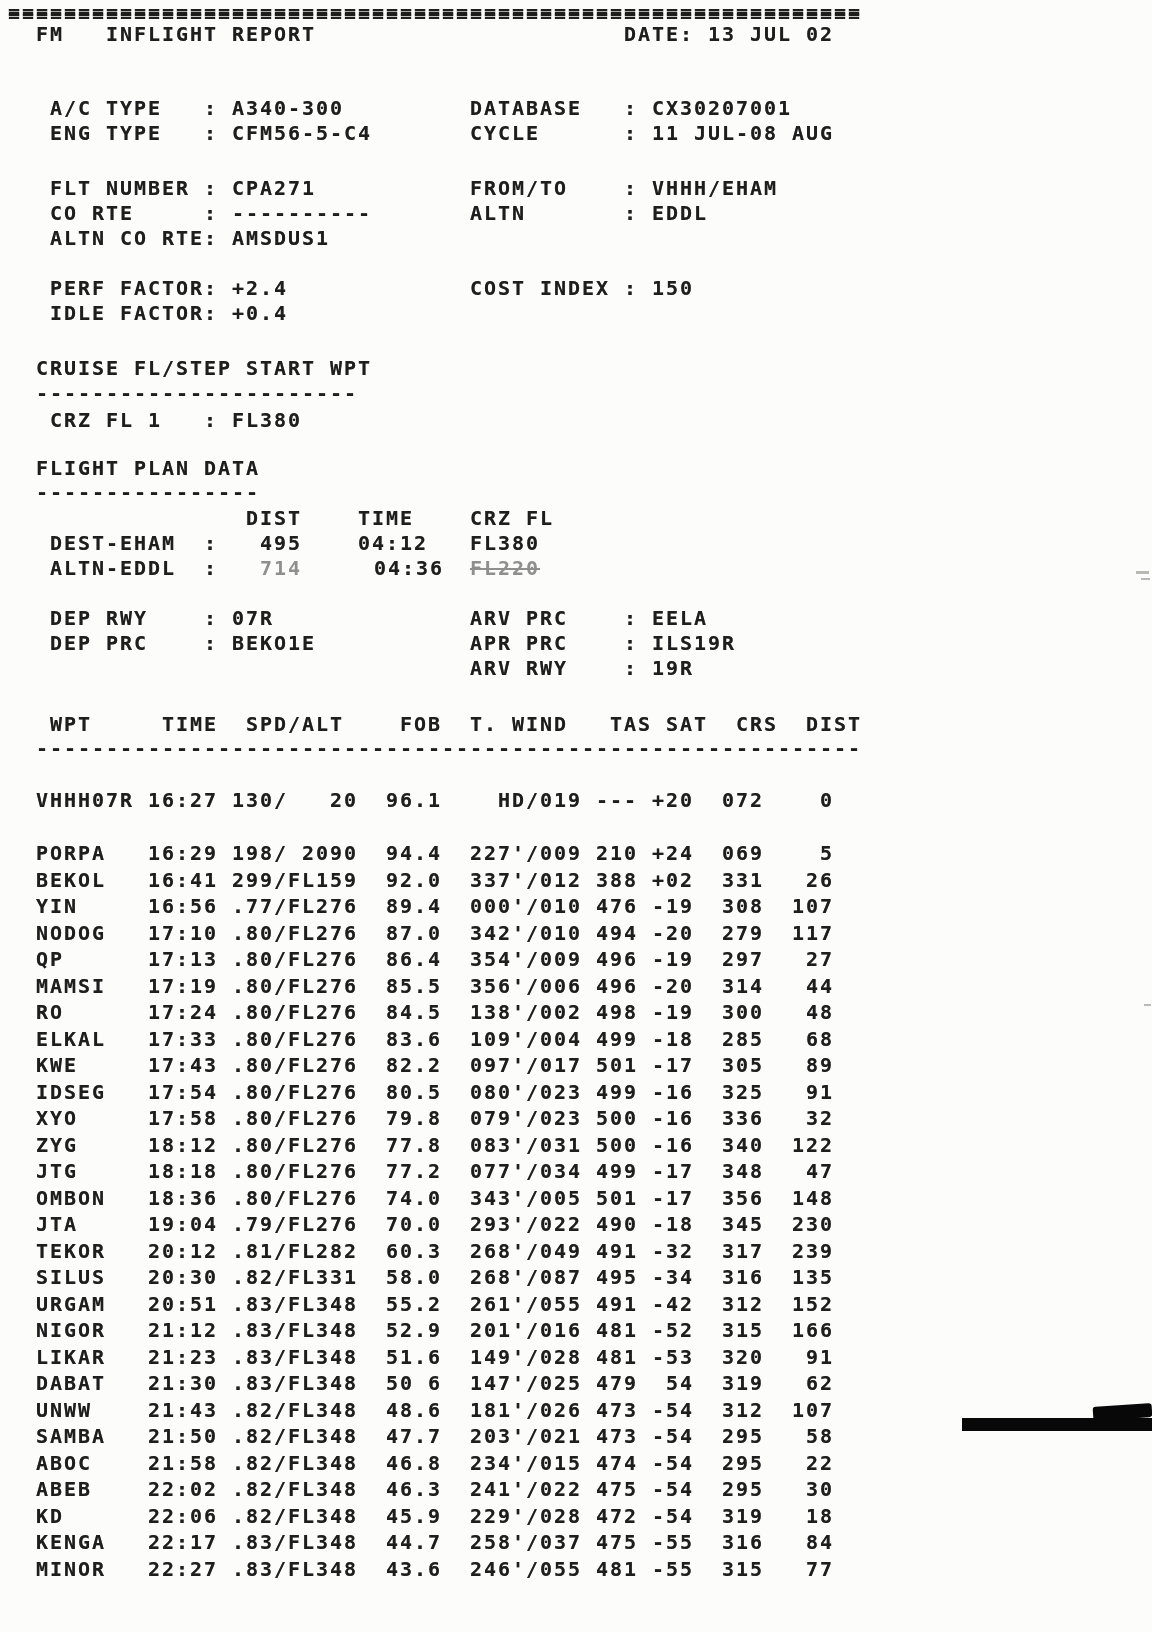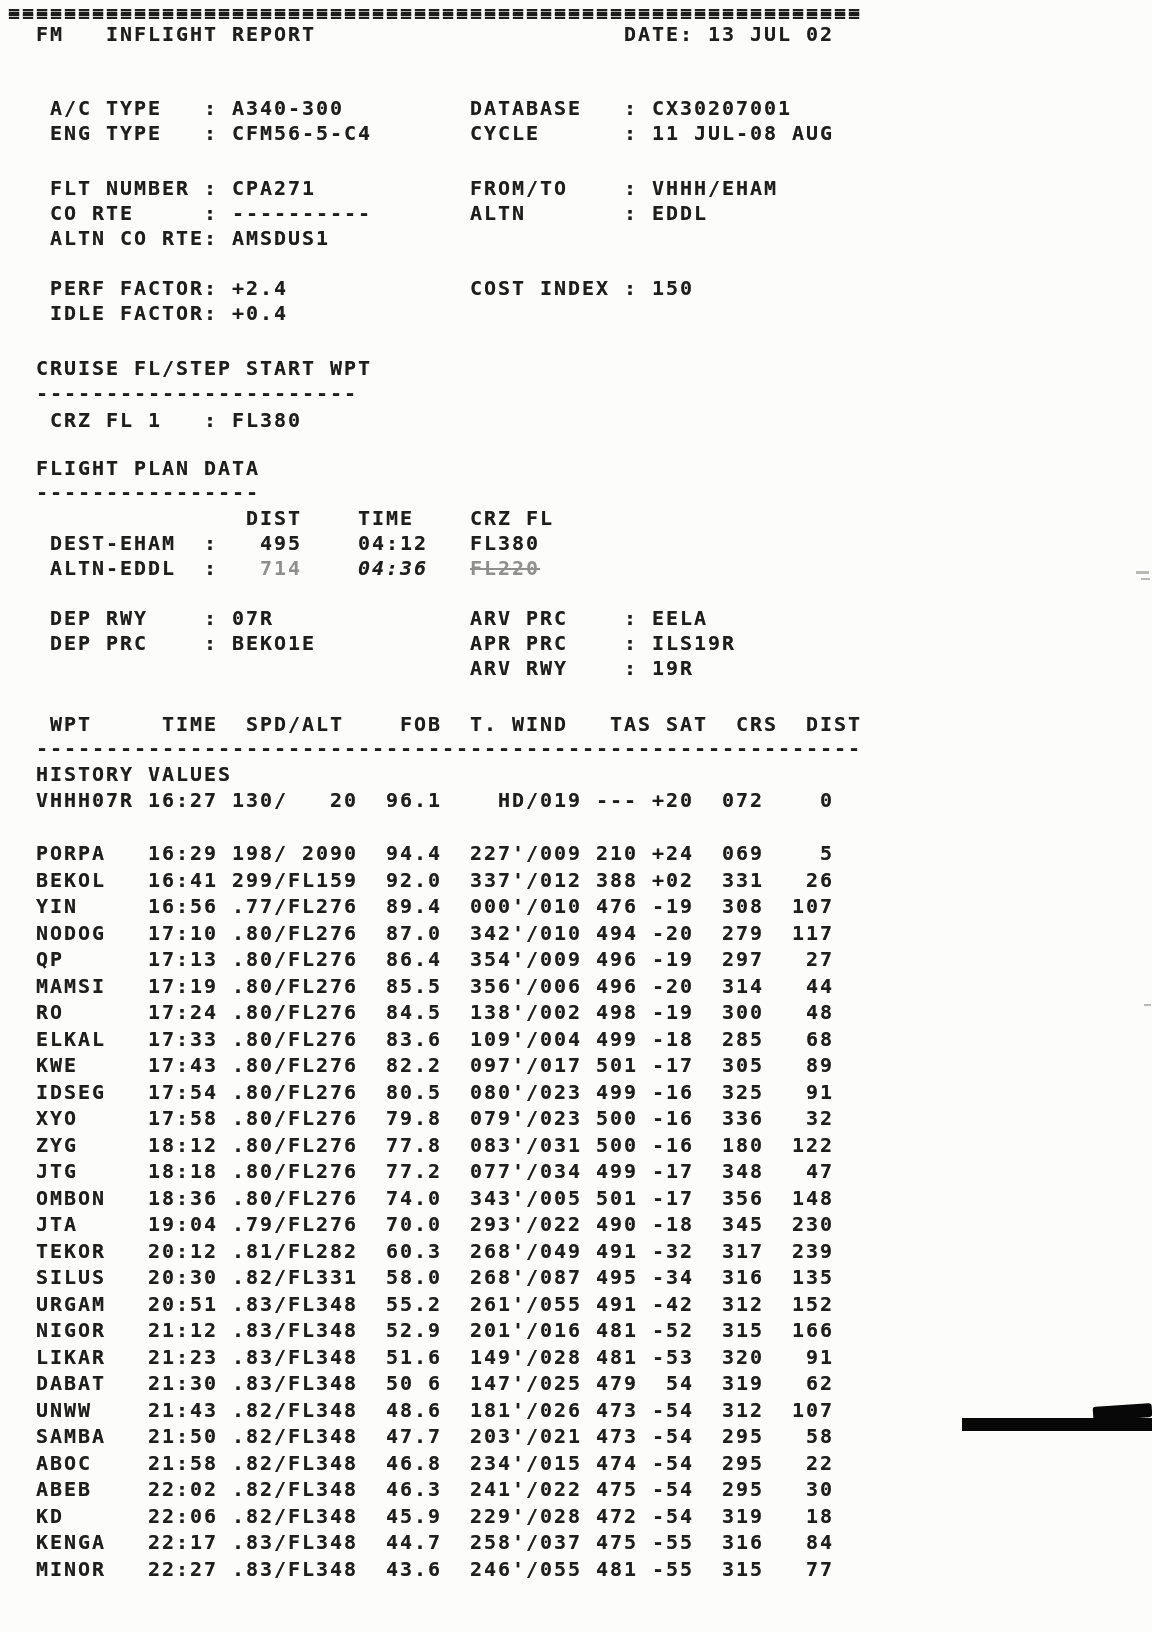--- a/index.html
+++ b/index.html
@@ -92,40 +92,37 @@
     </div>
     <div class="line" style="top: 531px;">
       <span class="f" style="left: 50px;">DEST-EHAM  :</span>
       <span class="f" style="left: 232px;">  495</span>
       <span class="f" style="left: 358px;">04:12</span>
       <span class="f" style="left: 470px;">FL380</span>
     </div>
     <div class="line" style="top: 556px;">
       <span class="f" style="left: 50px;">ALTN-EDDL  :</span>
       <span class="f faded" style="left: 232px;">  714</span>
-      <span class="f" style="left: 358px; font-style: italic;">04:36</span>
+      <span class="f" style="left: 374px;">04:36</span>
       <span class="f faded strike" style="left: 470px;">FL220</span>
     </div>
     <div class="line" style="top: 712px;">
       <span class="f" style="left: 50px;">WPT</span>
       <span class="f" style="left: 162px;">TIME</span>
       <span class="f" style="left: 246px;">SPD/ALT</span>
       <span class="f" style="left: 400px;">FOB</span>
       <span class="f" style="left: 470px;">T. WIND</span>
       <span class="f" style="left: 610px;">TAS</span>
       <span class="f" style="left: 666px;">SAT</span>
       <span class="f" style="left: 736px;">CRS</span>
       <span class="f" style="left: 806px;">DIST</span>
     </div>
     <div class="line" style="top: 736px;">
       <span class="f" style="left: 36px;">-----------------------------------------------------------</span>
     </div>
-    <div class="line" style="top: 762px;">
-      <span class="f" style="left: 36px;">HISTORY VALUES</span>
-    </div>
     <div class="line" style="top: 788px; height: 26.5px;">
       <span class="f" style="left: 36px;">VHHH07R</span>
       <span class="f" style="left: 148px;">16:27</span>
       <span class="f" style="left: 218px;"> 130/   20</span>
       <span class="f" style="left: 358px;">  96.1</span>
       <span class="f" style="left: 442px;">    HD/019</span>
       <span class="f" style="left: 582px;"> ---</span>
       <span class="f" style="left: 638px;"> +20</span>
       <span class="f" style="left: 694px;">  072</span>
       <span class="f" style="left: 764px;">    0</span>
@@ -252,21 +249,21 @@
       <span class="f" style="left: 764px;">   32</span>
     </div>
     <div class="line" style="top: 1132.5px; height: 26.5px;">
       <span class="f" style="left: 36px;">ZYG</span>
       <span class="f" style="left: 148px;">18:12</span>
       <span class="f" style="left: 218px;"> .80/FL276</span>
       <span class="f" style="left: 358px;">  77.8</span>
       <span class="f" style="left: 442px;">  083'/031</span>
       <span class="f" style="left: 582px;"> 500</span>
       <span class="f" style="left: 638px;"> -16</span>
-      <span class="f" style="left: 694px;">  180</span>
+      <span class="f" style="left: 694px;">  340</span>
       <span class="f" style="left: 764px;">  122</span>
     </div>
     <div class="line" style="top: 1159px; height: 26.5px;">
       <span class="f" style="left: 36px;">JTG</span>
       <span class="f" style="left: 148px;">18:18</span>
       <span class="f" style="left: 218px;"> .80/FL276</span>
       <span class="f" style="left: 358px;">  77.2</span>
       <span class="f" style="left: 442px;">  077'/034</span>
       <span class="f" style="left: 582px;"> 499</span>
       <span class="f" style="left: 638px;"> -17</span>

